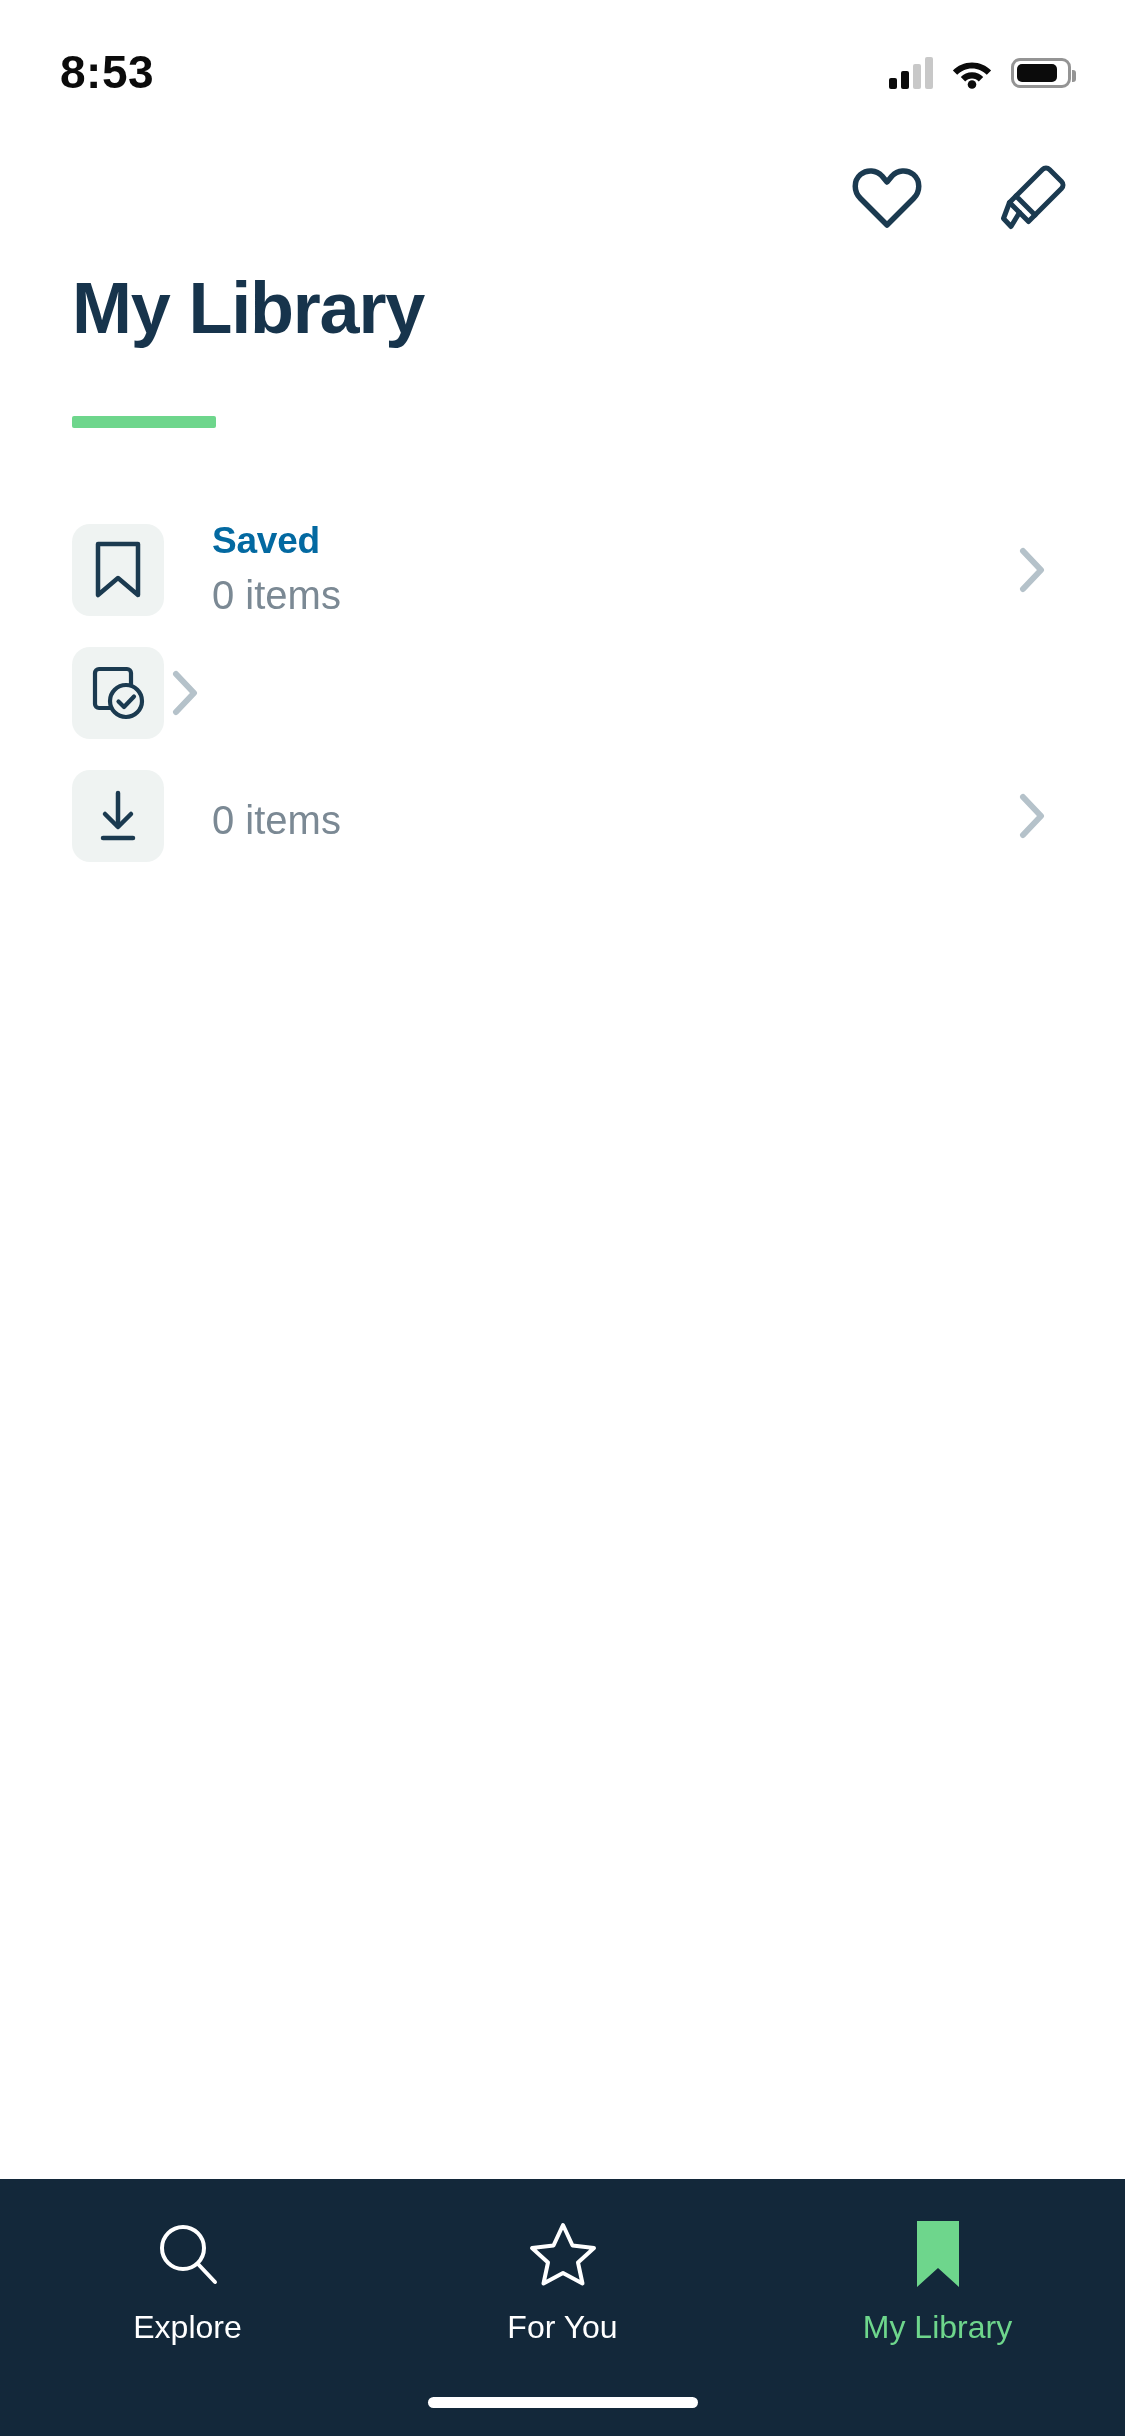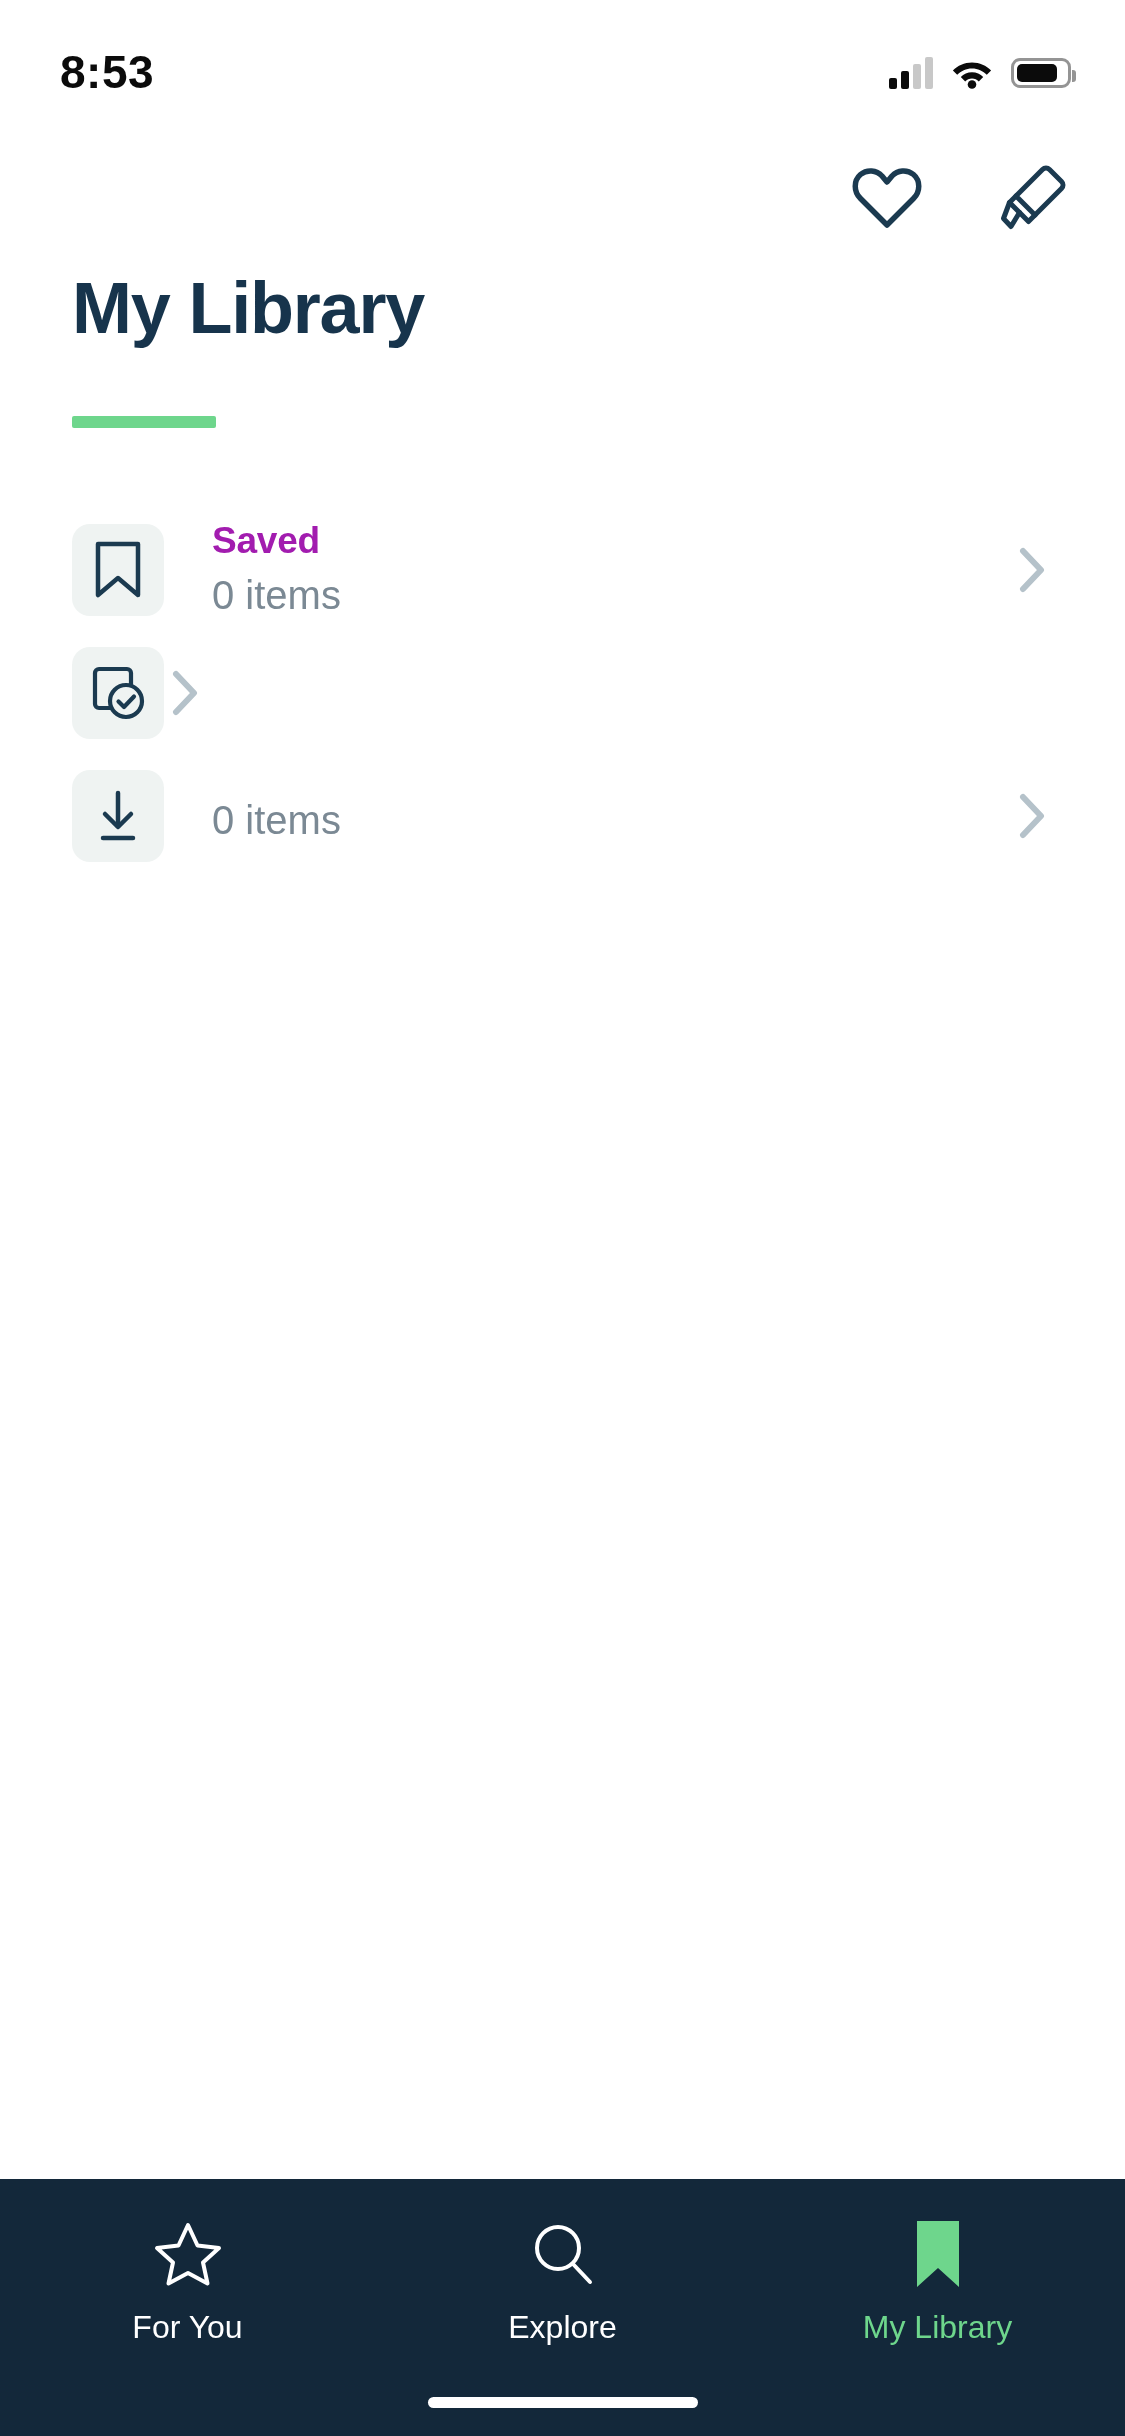--- a/index.html
+++ b/index.html
@@ -83,21 +83,21 @@
     padding-left:72px; padding-right:56px;
   }
   .row-tile {
     width:92px; height:92px; min-width:92px;
     border-radius:18px;
     background:#EFF3F2;
     display:flex; align-items:center; justify-content:center;
   }
   .row-text { margin-left:48px; flex:1; }
   .row-title {
-    font-size:37px; font-weight:700; color:#a21caf;
+    font-size:37px; font-weight:700; color:#0369a1;
     line-height:1.15; letter-spacing:-0.2px;
   }
   .row-sub {
     font-size:40px; font-weight:400; color:#7B8994;
     line-height:1.2; margin-top:8px;
   }
   .row-chevron {
     width:44px; height:44px;
     display:flex; align-items:center; justify-content:center;
     margin-right:14px;
@@ -222,35 +222,35 @@
         </svg>
       </div>
     </div>
 
   </div>
 
   <div class="tab-bar">
 
     <div class="tab">
       <div class="tab-icon">
-        <svg width="68" height="66" viewBox="0 0 68 66">
-          <path d="M34 4 L43.5 24.5 L65 27 L49 41.5 L53.5 62.5 L34 52 L14.5 62.5 L19 41.5 L3 27 L24.5 24.5 Z" fill="none" stroke="#FFFFFF" stroke-width="4" stroke-linejoin="round" stroke-linecap="round"></path>
-        </svg>
-      </div>
-      <div class="tab-label">For You</div>
-    </div>
-
-    <div class="tab">
-      <div class="tab-icon">
         <svg width="66" height="66" viewBox="0 0 66 66">
           <circle cx="28" cy="27" r="21" fill="none" stroke="#FFFFFF" stroke-width="4"></circle>
           <path d="M43 43 L60 61" fill="none" stroke="#FFFFFF" stroke-width="4" stroke-linecap="round"></path>
         </svg>
       </div>
       <div class="tab-label">Explore</div>
+    </div>
+
+    <div class="tab">
+      <div class="tab-icon">
+        <svg width="68" height="66" viewBox="0 0 68 66">
+          <path d="M34 4 L43.5 24.5 L65 27 L49 41.5 L53.5 62.5 L34 52 L14.5 62.5 L19 41.5 L3 27 L24.5 24.5 Z" fill="none" stroke="#FFFFFF" stroke-width="4" stroke-linejoin="round" stroke-linecap="round"></path>
+        </svg>
+      </div>
+      <div class="tab-label">For You</div>
     </div>
 
     <div class="tab active">
       <div class="tab-icon">
         <svg width="52" height="70" viewBox="0 0 52 70">
           <path d="M5 2 H47 V68 L26 49 L5 68 Z" fill="#6ED68C"></path>
         </svg>
       </div>
       <div class="tab-label">My Library</div>
     </div>

